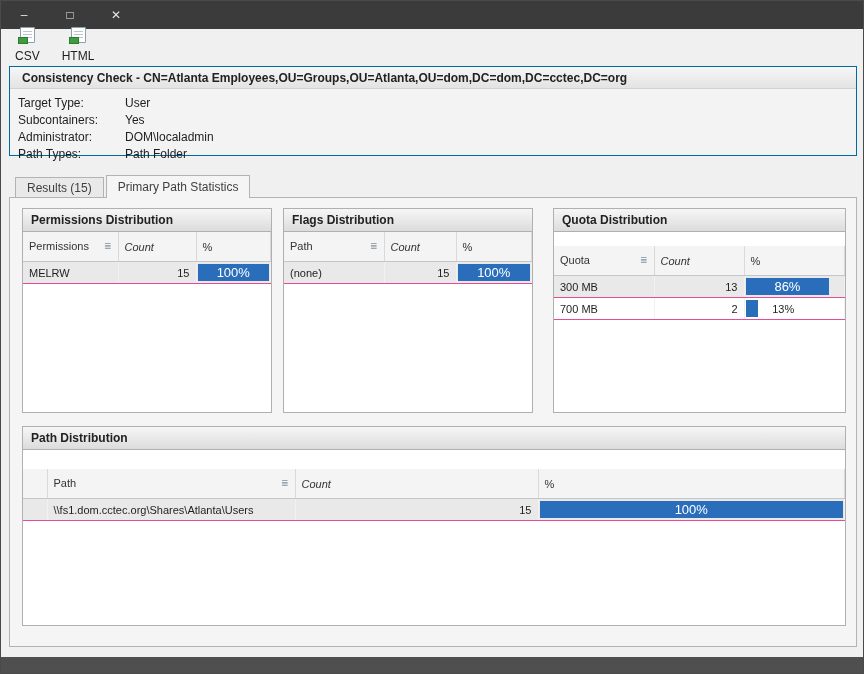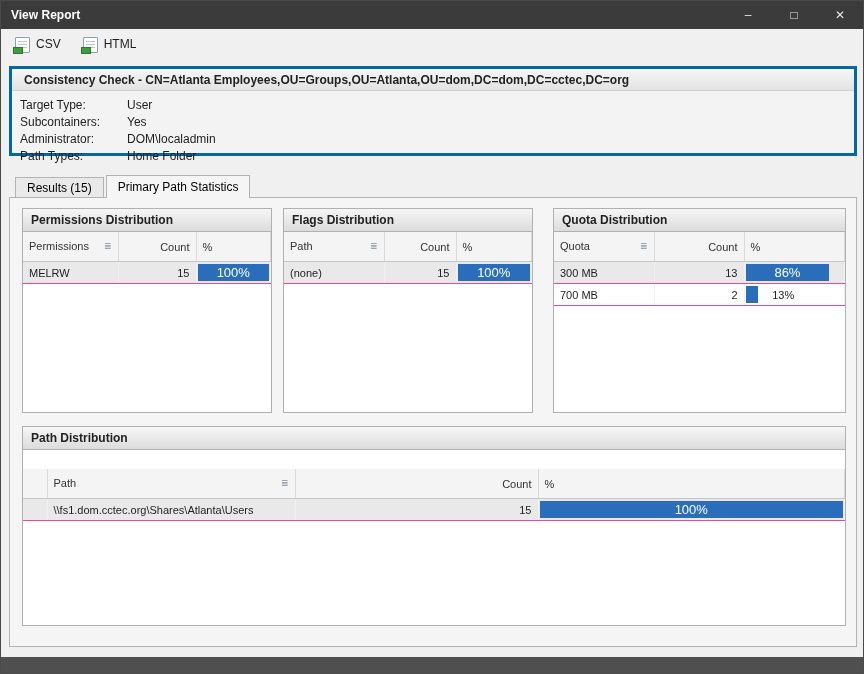--- a/index.html
+++ b/index.html
@@ -14,65 +14,65 @@
   
   .titlebar { position:absolute; left:0; top:0; right:0; height:28px;
     background:var(--titlebar,#3b3b3b); color:#fff; display:flex; align-items:center; }
   .titlebar .title { flex:1; padding-left:10px; font-weight:bold; font-size:12px; }
   .win-btn { width:46px; height:28px; display:flex; align-items:center; justify-content:center;
     color:#e6e6e6; font-size:12px; cursor:default; }
 
   
   .toolbar { position:absolute; left:0; top:28px; right:0; height:32px;
     display:flex; align-items:center; padding-left:8px; gap:10px; background:#f0f0f0; }
-  .tool-btn { display:flex; gap:6px; padding:4px 6px; }
+  .tool-btn { display:flex; align-items:center; gap:6px; padding:4px 6px;flex-direction:column; }
   .doc-icon { width:15px; height:16px; background:#fff; border:1px solid #8fa0ad;
     border-radius:1px; position:relative; }
   .doc-icon .rule { position:absolute; left:2px; right:2px; top:3px; height:1px;
     background:#b9c6cf; box-shadow:0 3px 0 #b9c6cf, 0 6px 0 #b9c6cf; }
   .doc-icon .badge { position:absolute; left:-3px; bottom:-2px; width:10px; height:7px;
     background:#3f9d3f; border:1px solid #2f7a2f; }
 
   
   .groupbox { position:absolute; left:8px; top:65px; width:848px; height:90px;
-    border:3px solid #0369a1; background:#f3f3f3; }
+    border:1px solid #0369a1; background:#f3f3f3; }
   .gb-header { height:22px; background:linear-gradient(#f6f6f6,#e3e3e3);
     border-bottom:1px solid #d2d2d2; display:flex; align-items:center;
     padding-left:12px; font-weight:bold; color:#222; }
   .fields { padding:4px 8px 0 8px; }
   .field { display:flex; height:17px; align-items:flex-end; }
   .field .lbl { width:107px; }
 
   
   .tabs { position:absolute; left:8px; top:174px; height:23px;
     display:flex; align-items:flex-end; padding-left:6px; gap:2px; }
   .tab { height:21px; padding:0 11px; background:#e9e9e9; border:1px solid #b3b3b3;
-    border-bottom:none; display:flex; align-items:center; color:#000000; z-index:1; }
+    border-bottom:none; display:flex; align-items:center; color:#404040; z-index:1; }
   .tab.active { height:23px; background:#f5f5f5; z-index:3; font-weight:normal; }
 
   
   .content { position:absolute; left:8px; top:196px; width:848px; height:450px;
     border:1px solid #b3b3b3; background:#f5f5f5; z-index:2; }
 
   
   .panel { position:absolute; border:1px solid #b0b0b0; background:#fff;
     display:flex; flex-direction:column; }
   .panel-header { height:23px; background:linear-gradient(#f6f6f6,#dcdcdc);
     border-bottom:1px solid #b0b0b0; font-weight:bold; display:flex;
     align-items:center; padding-left:8px; color:#222; flex:0 0 23px; }
   .panel-body { flex:1; background:#fff; overflow:hidden; }
   #panel-permissions { left:12px; top:10px;  width:250px; height:205px; }
   #panel-flags       { left:273px; top:10px; width:250px; height:205px; }
-  #panel-quota       { left:543px; top:10px; width:293px; height:205px; }
+  #panel-quota       { left:543px; top:10px; width:293px; height:205px;gap:14px; }
   #panel-path        { left:12px; top:228px; width:824px; height:200px;gap:19px; }
 
   table { width:100%; border-collapse:collapse; font-size:11px; table-layout:fixed; }
   th { background:#f4f4f4; border-right:1px solid #d9d9d9; border-bottom:1px solid #c6c6c6;
     font-weight:normal; text-align:left; padding:8px 6px; height:22px; color:#333; }
-  th.count { text-align:right; }
+  th.count { text-align:left;font-style:italic; }
   td { padding:2px 6px; height:21px; border-bottom:1px solid #ec4899;
     border-right:1px solid #f1f1f1; white-space:nowrap; overflow:hidden; }
   tr.odd td { background:#e9e9e9; }
   td.count { text-align:right; }
   td.pct { padding:2px 1px; }
   td.lead, th.lead { padding:2px; }
   .sort-icon { float:right; color:#7f8f9c; font-size:9px; line-height:13px; }
 
   .bar-track { position:relative; height:17px; width:100%; }
   .bar-fill { position:absolute; left:0; top:0; bottom:0;
@@ -83,21 +83,20 @@
 
   
   .statusbar { position:absolute; left:0; right:0; bottom:0; height:16px; background:#4f4f4f; }
 </style>
 </head>
 <body>
 
 <div class="window">
 
   <div class="titlebar">
-    <div class="title">View Report</div>
     <div class="win-btn">–</div>
     <div class="win-btn">□</div>
     <div class="win-btn">✕</div>
   </div>
 
   <div class="toolbar">
     <div class="tool-btn">
       <span class="doc-icon">
           <span class="rule"></span>
           <span class="badge"></span>
@@ -123,21 +122,21 @@
       <div class="field">
         <span class="lbl">Subcontainers:</span>
         <span class="val">Yes</span>
       </div>
       <div class="field">
         <span class="lbl">Administrator:</span>
         <span class="val">DOM\localadmin</span>
       </div>
       <div class="field">
         <span class="lbl">Path Types:</span>
-        <span class="val">Home Folder</span>
+        <span class="val">Path Folder</span>
       </div>
     </div>
   </div>
 
   <div class="tabs">
     <div class="tab">Results  (15)</div>
     <div class="tab active">Primary Path Statistics</div>
   </div>
 
   <div class="content">

